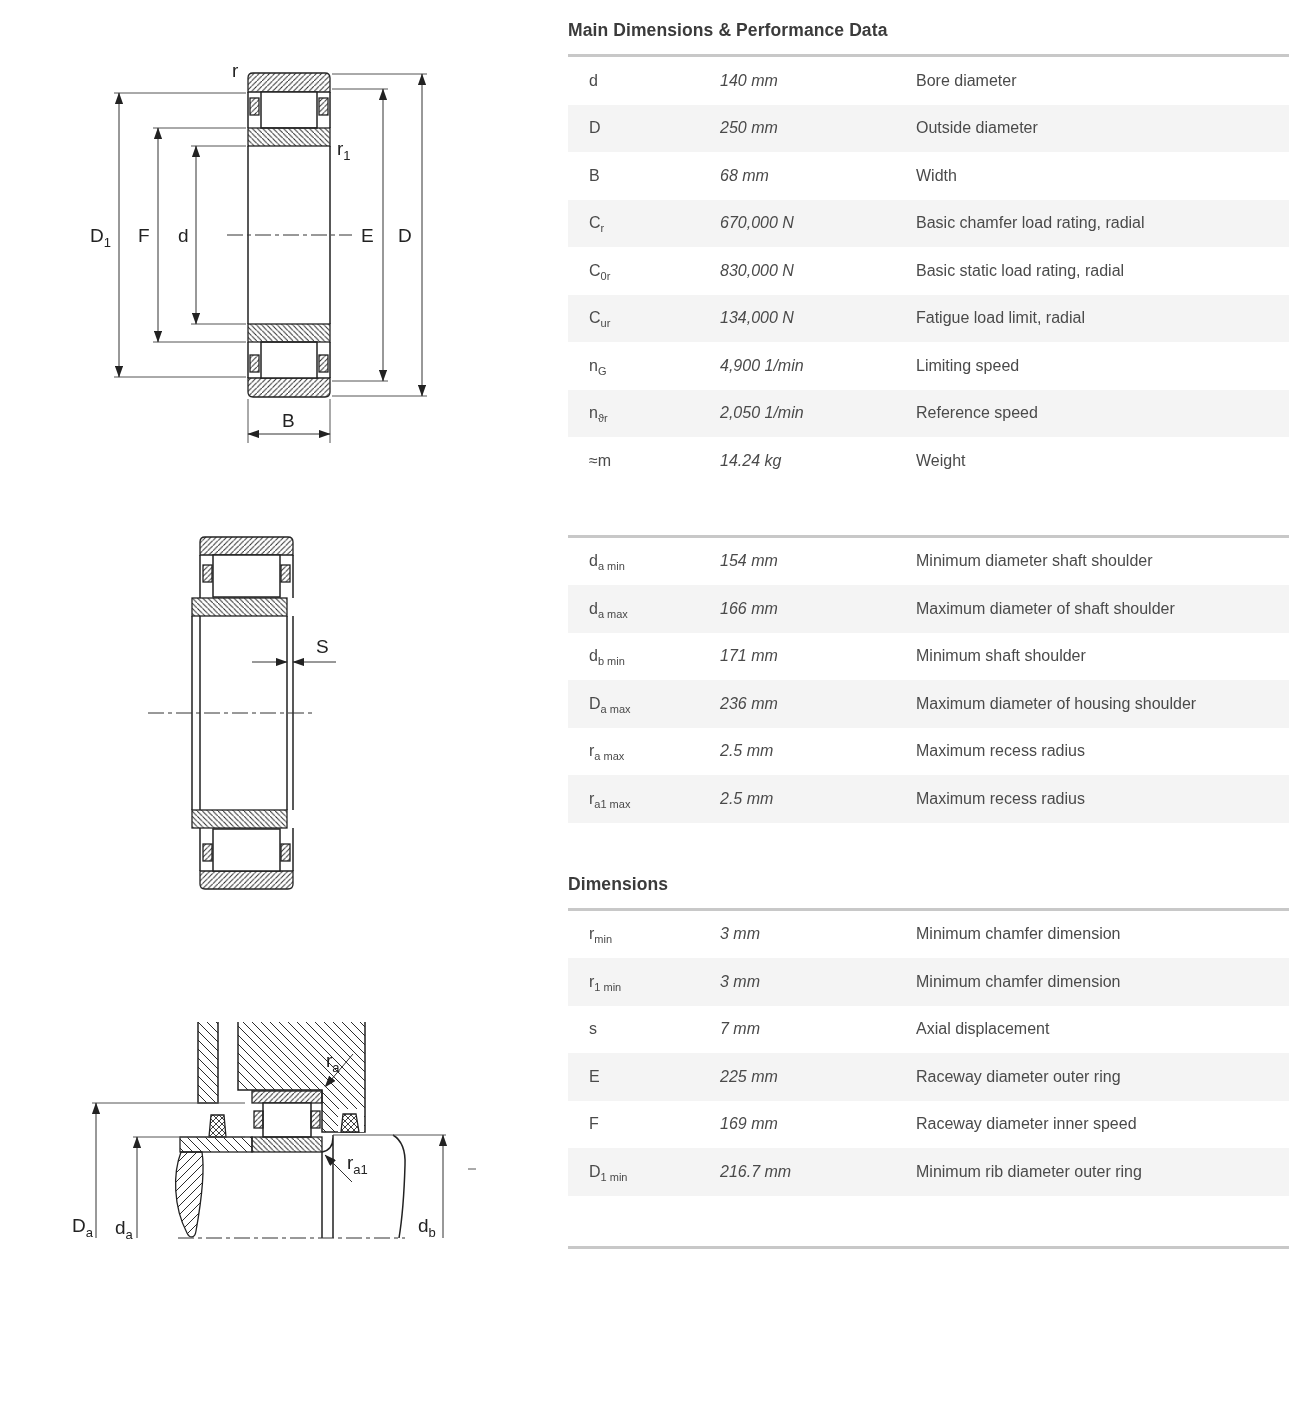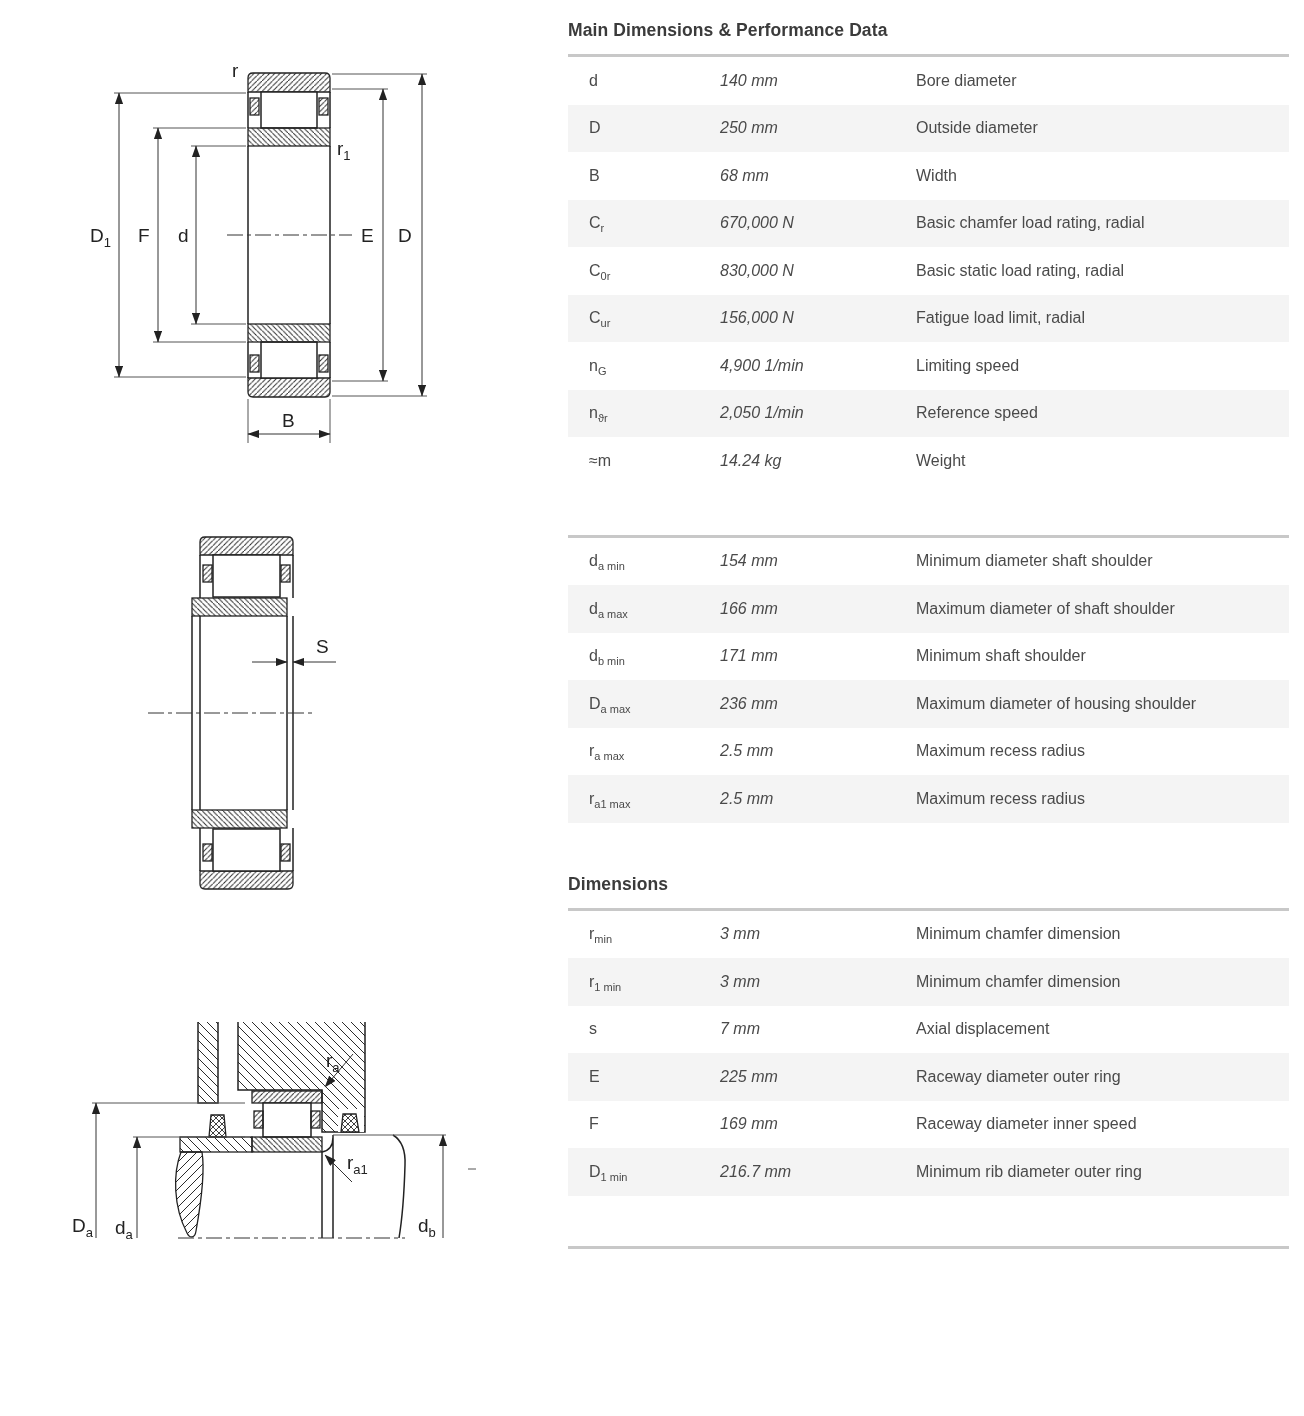--- a/index.html
+++ b/index.html
@@ -200,21 +200,21 @@
           <div class="col-val">670,000 N</div>
           <div class="col-desc">Basic chamfer load rating, radial</div>
         </div>
         <div class="row">
           <div class="col-sym"><span class="sym-base">C</span><sub class="sym-sub">0r</sub></div>
           <div class="col-val">830,000 N</div>
           <div class="col-desc">Basic static load rating, radial</div>
         </div>
         <div class="row">
           <div class="col-sym"><span class="sym-base">C</span><sub class="sym-sub">ur</sub></div>
-          <div class="col-val">156,000 N</div>
+          <div class="col-val">134,000 N</div>
           <div class="col-desc">Fatigue load limit, radial</div>
         </div>
         <div class="row">
           <div class="col-sym"><span class="sym-base">n</span><sub class="sym-sub">G</sub></div>
           <div class="col-val">4,900 1/min</div>
           <div class="col-desc">Limiting speed</div>
         </div>
         <div class="row">
           <div class="col-sym"><span class="sym-base">n</span><sub class="sym-sub">ϑr</sub></div>
           <div class="col-val">2,050 1/min</div>

